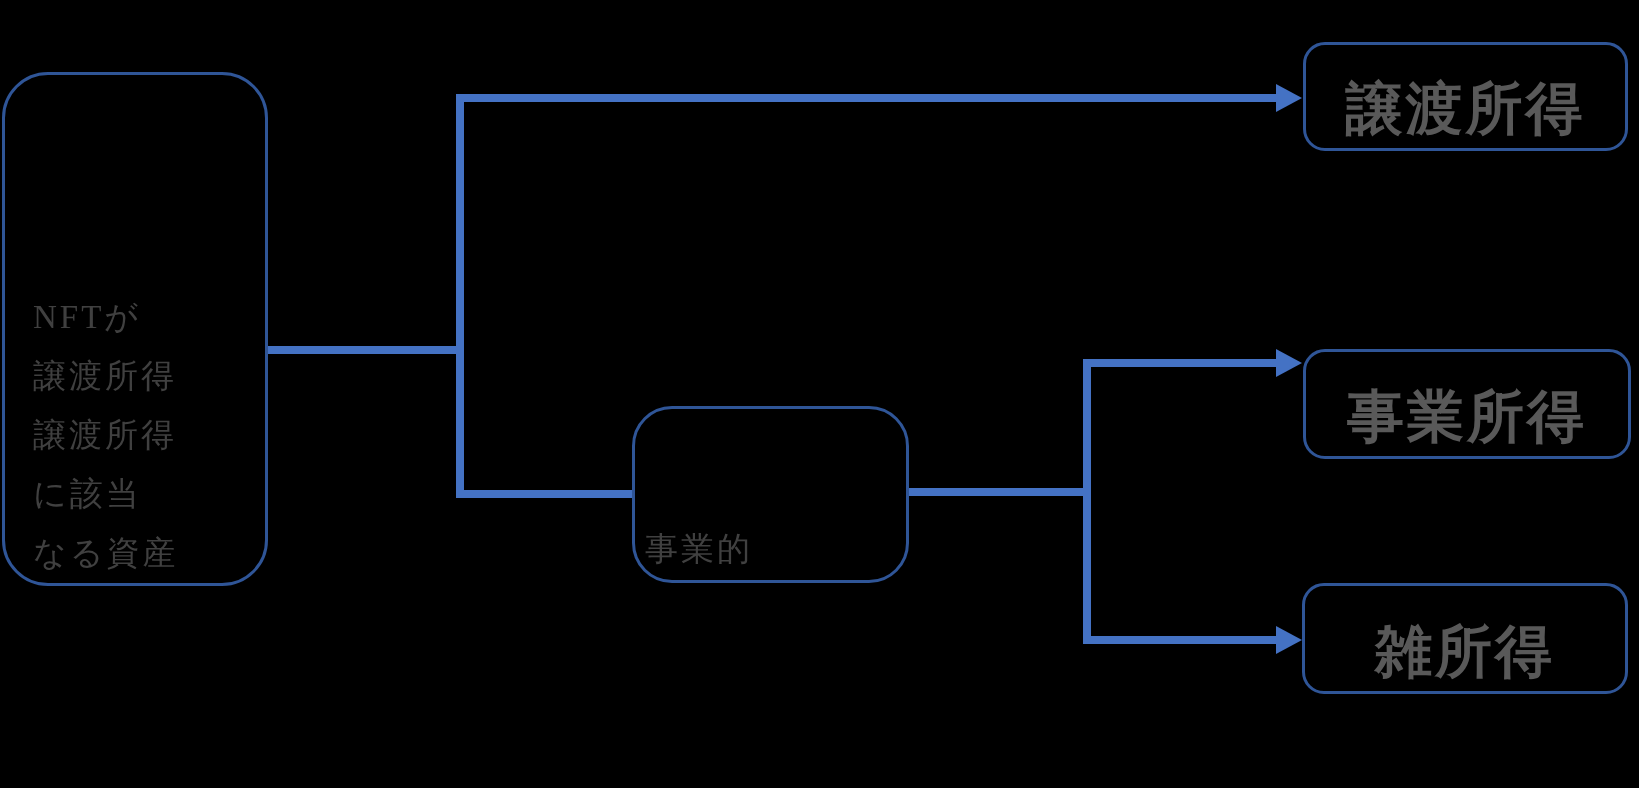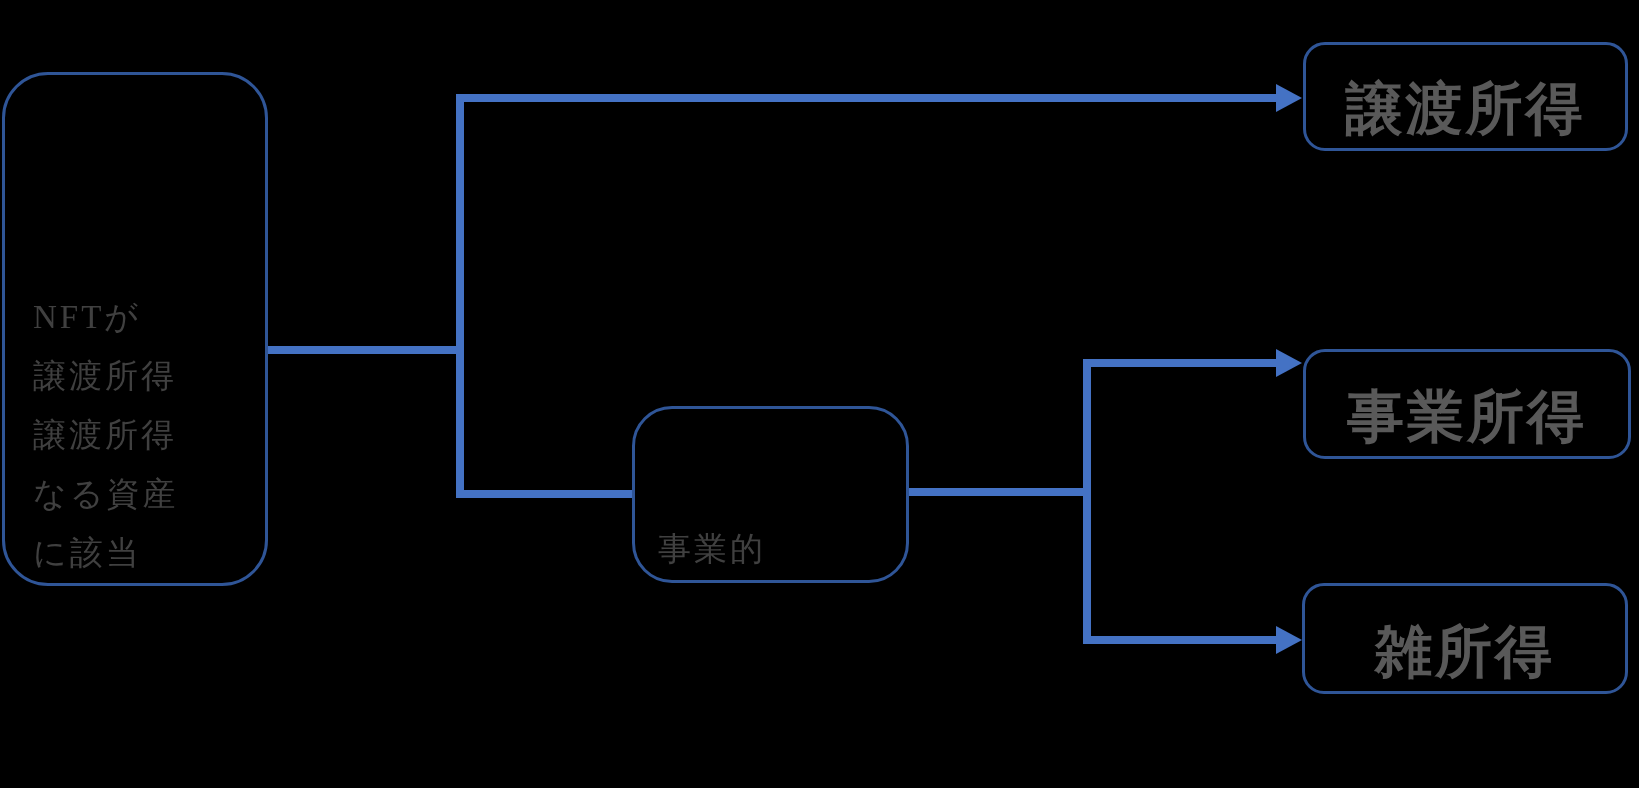--- a/index.html
+++ b/index.html
@@ -39,21 +39,21 @@
   .node-q1 {
     left: 2px; top: 72px;
     width: 266px; height: 514px;
     border-radius: 46px;
     padding-left: 28px;
   }
   .node-q2 {
     left: 632px; top: 406px;
     width: 277px; height: 177px;
     border-radius: 40px;
-    padding-left: 23px;
+    padding-left: 10px;
   }
   .node-q2 .line { line-height: 61px; }
   .r-node {
     align-items: center;
     color: var(--result_text);
     font-weight: bold;
     font-size: 57px;
     letter-spacing: 3px;
     border-radius: 22px;
     white-space: nowrap;
@@ -87,22 +87,22 @@
 </style>
 </head>
 <body>
 
 <div class="canvas">
 
   <div class="node q-node node-q1">
     <span class="line">NFTが</span>
     <span class="line">譲渡所得</span>
     <span class="line">譲渡所得</span>
+    <span class="line">に該当</span>
     <span class="line">なる資産</span>
-    <span class="line">に該当</span>
   </div>
 
   <div class="node q-node node-q2">
     <span class="line">事業的</span>
   </div>
 
   <div class="node r-node node-r1">
     <span>譲渡所得</span>
   </div>
   <div class="node r-node node-r2">

